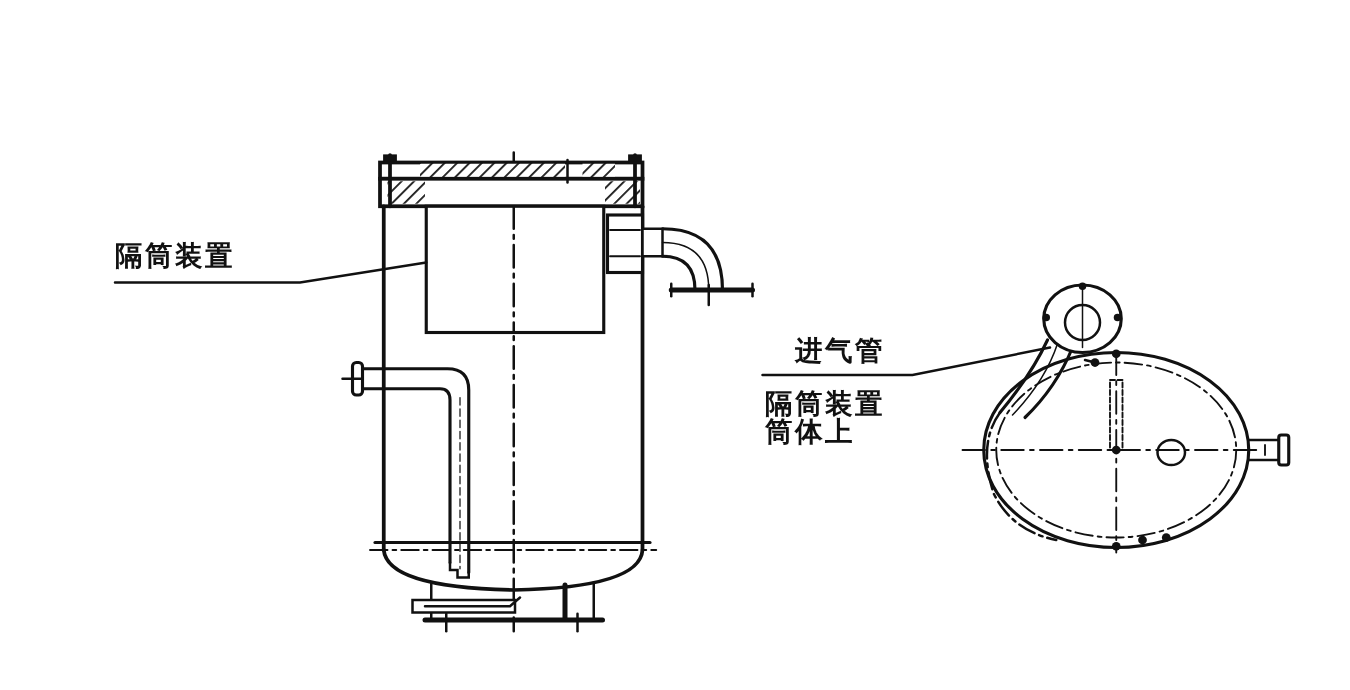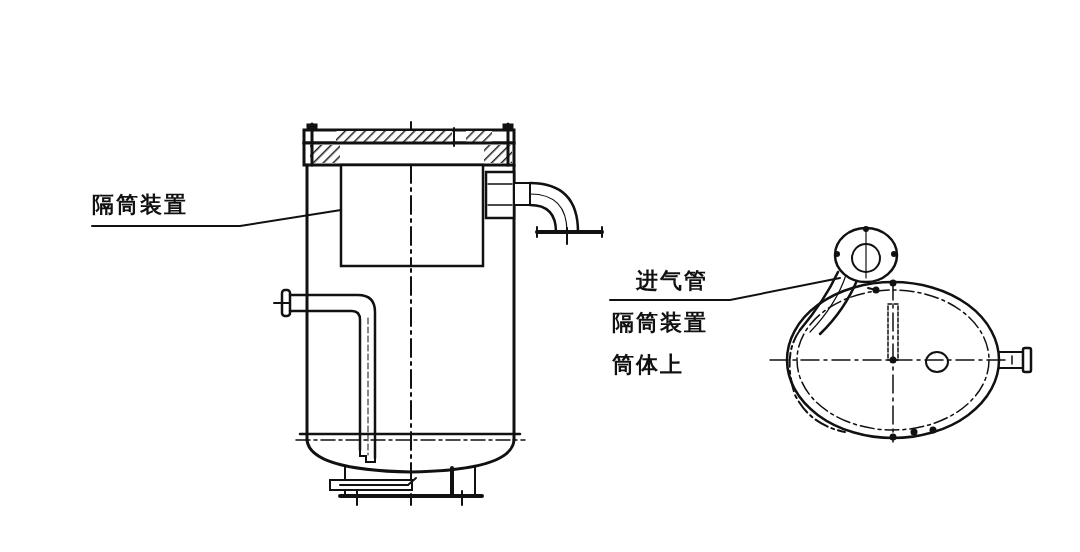--- a/index.html
+++ b/index.html
@@ -129,13 +129,13 @@
       <line x1="866" y1="230" x2="866" y2="278" stroke-width="1.2"></line>
     </g>
 
     <path d="M610 300 L 730 300 L 840 278" stroke-width="2"></path>
   </g>
 </svg>
 
 <div class="label" style="left:92px; top:196px;">隔筒装置</div>
 <div class="label" style="left:636px; top:272px;">进气管</div>
 <div class="label" style="left:612px; top:314px;">隔筒装置</div>
-<div class="label" style="left:612px; top:356px;">筒体上</div>
+<div class="label" style="left:612px; top:337px;">筒体上</div>
 
 </body></html>

